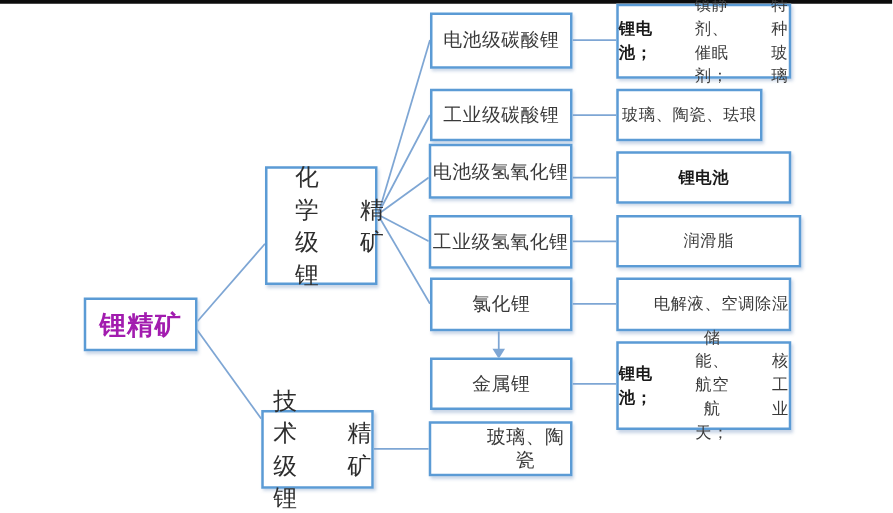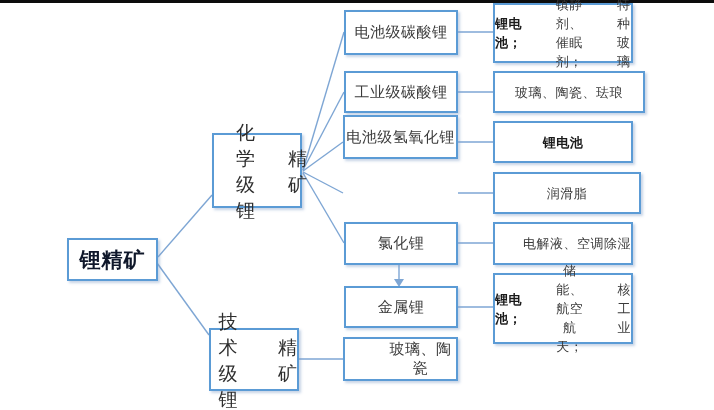--- a/index.html
+++ b/index.html
@@ -33,21 +33,21 @@
     flex-direction:row;
     align-items:center;
     justify-content:center;
     text-align:center;
     box-shadow:1.5px 2px 2.5px rgba(130,160,200,0.45);
     gap:33px;
   }
   .root-box{
     font-size:21px;
     font-weight:bold;
-    color:#0f172a;
+    color:#a21caf;
     letter-spacing:1px;
   }
   .lvl2-box{
     font-size:19px;
     line-height:26px;
     color:#2e2e2e;
   }
   .prod-box{
     font-size:15px;
     color:#3a3a3a;
@@ -82,50 +82,51 @@
     <path d="M458 193 L493 193"></path>
     <path d="M458 243 L493 243"></path>
     <path d="M458 307 L493 307"></path>
     <path d="M299 359 L343 359"></path>
     <path d="M399 265 L399 280"></path>
     <polygon points="394,279 404,279 399,287"></polygon>
   </svg>
 
   <div class="box root-box" style="left:67px;top:238px;width:91px;height:43px;">锂精矿</div>
 
-  <div class="box lvl2-box" style="left:212px;top:133px;width:90px;height:75px;padding-left:29px;">
+  <div class="box lvl2-box" style="left:212px;top:133px;width:90px;height:95px;padding-left:29px;">
     <span>化学级锂</span>
     <span>精矿</span>
   </div>
 
   <div class="box lvl2-box" style="left:209px;top:328px;width:90px;height:63px;">
     <span>技术级锂</span>
     <span>精矿</span>
   </div>
 
   <div class="box prod-box" style="left:344px;top:10px;width:114px;height:45px;">电池级碳酸锂</div>
 
   <div class="box prod-box" style="left:344px;top:71px;width:114px;height:42px;">工业级碳酸锂</div>
 
   <div class="box prod-box" style="left:343px;top:115px;width:115px;height:44px;">电池级氢氧化锂</div>
 
+  <div class="box prod-box" style="left:343px;top:172px;width:115px;height:43px;">工业级氢氧化锂</div>
 
   <div class="box prod-box" style="left:344px;top:222px;width:114px;height:43px;">氯化锂</div>
 
   <div class="box prod-box" style="left:344px;top:286px;width:114px;height:42px;">金属锂</div>
 
   <div class="box prod-box" style="left:343px;top:337px;width:115px;height:44px;padding-left:40px;">玻璃、陶瓷</div>
 
   <div class="box app-box" style="left:493px;top:3px;width:140px;height:60px;">
     <span class="b">锂电池；</span>
     <span>镇静剂、催眠剂；</span>
     <span>特种玻璃</span>
   </div>
 
-  <div class="box app-box" style="left:493px;top:71px;width:152px;height:42px;">
+  <div class="box app-box" style="left:493px;top:71px;width:117px;height:42px;">
     <span>玻璃、陶瓷、珐琅</span>
   </div>
 
   <div class="box app-box" style="left:493px;top:121px;width:140px;height:42px;text-align:center;">
     <span class="b">锂电池</span>
   </div>
 
   <div class="box app-box" style="left:493px;top:172px;width:148px;height:42px;">
     <span>润滑脂</span>
   </div>

